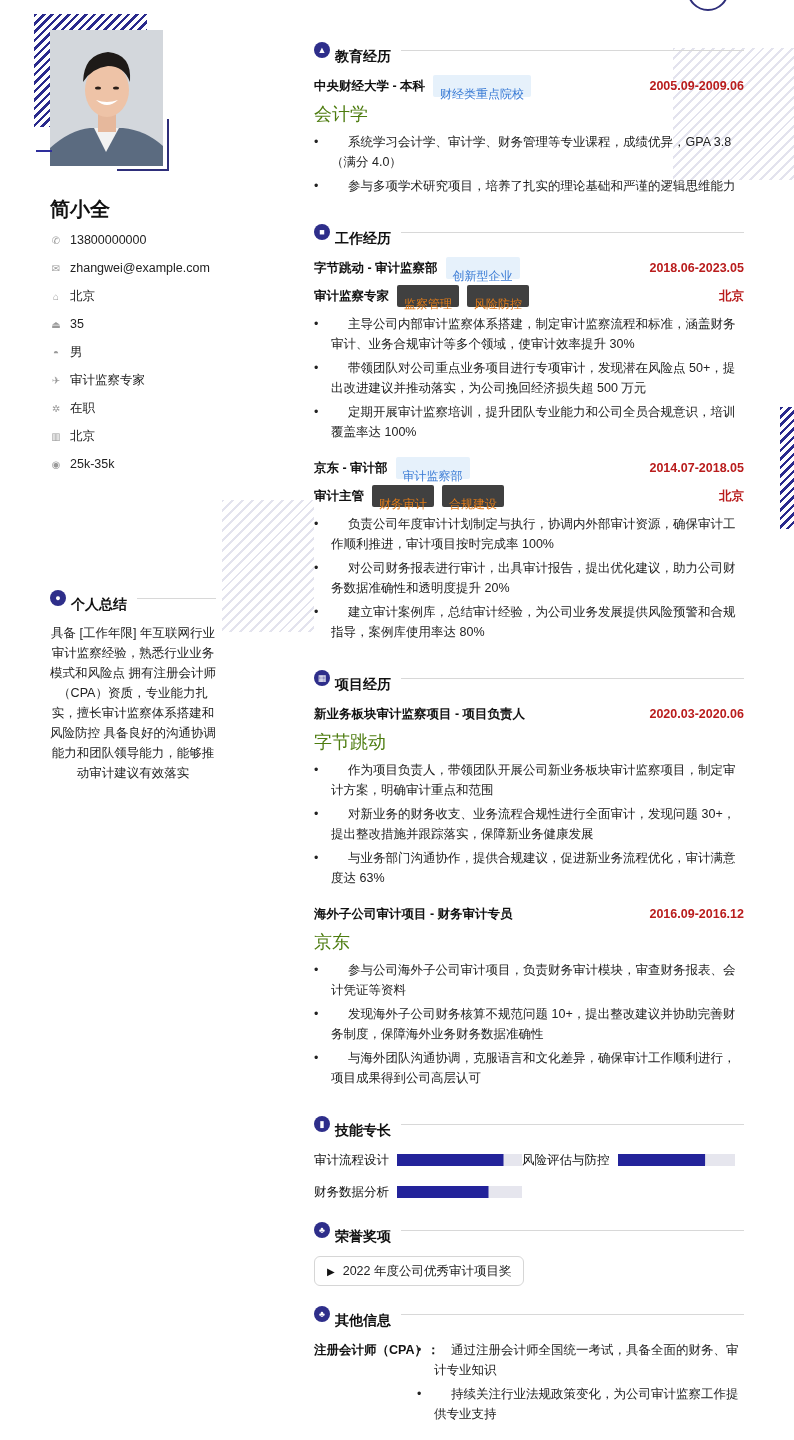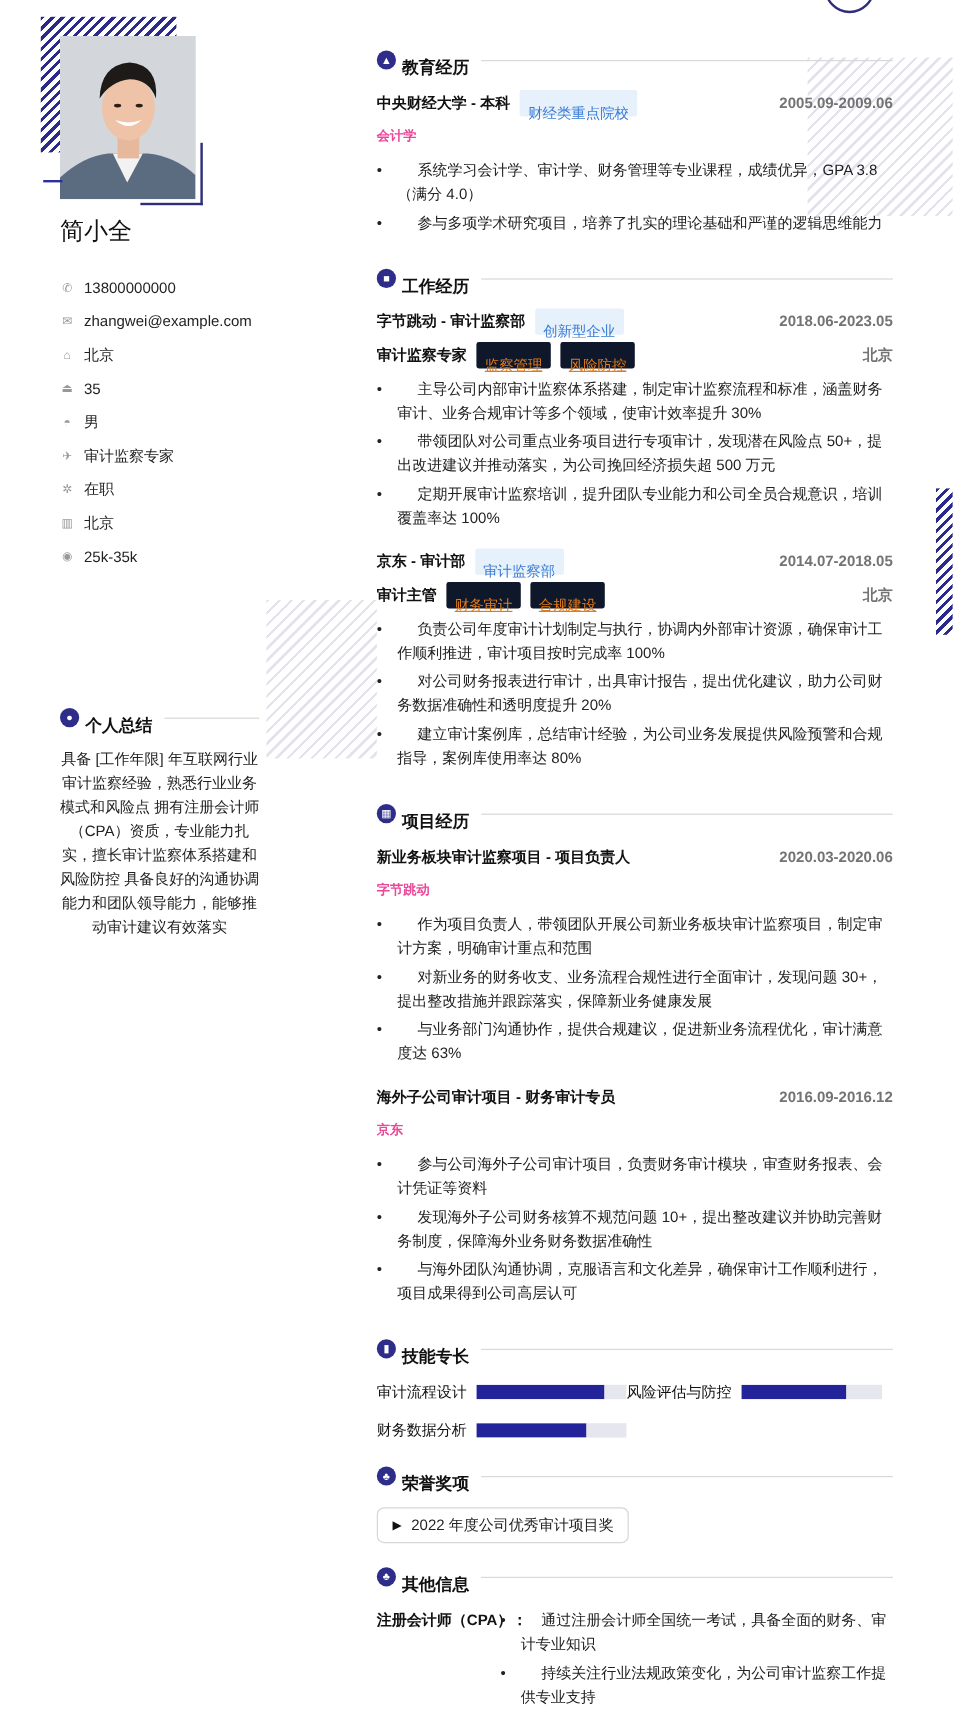--- a/index.html
+++ b/index.html
@@ -9,45 +9,45 @@
   .deco { position: absolute; }
   .stripe-dark { background: repeating-linear-gradient(135deg, #2a2a8c 0 2.5px, transparent 2.5px 6px); }
   .stripe-light { background: repeating-linear-gradient(135deg, #e3e3ee 0 2px, transparent 2px 7px); }
 
   
   .photo-deco-stripe { left: 34px; top: 14px; width: 113px; height: 113px; }
   .photo { position: absolute; left: 50px; top: 30px; width: 113px; height: 136px; overflow: hidden; background: #d0d4d9; }
   .photo-corner { position: absolute; left: 117px; top: 119px; width: 52px; height: 52px; border-right: 2px solid #2e2e7a; border-bottom: 2px solid #2e2e7a; }
   .photo-line { position: absolute; left: 36px; top: 150px; width: 16px; height: 2px; background: #2e2e9c; }
 
-  .name { position: absolute; left: 50px; top: 179px; font-size: 20px; font-weight: normal; color: #111; }
+  .name { position: absolute; left: 50px; top: 196px; font-size: 20px; font-weight: bold; color: #111; }
 
   .contacts { position: absolute; left: 50px; top: 226px; width: 200px; }
   .contact { display: flex; align-items: center; height: 28px; font-size: 12.5px; color: #222; }
   .contact .ic { width: 12px; height: 12px; margin-right: 8px; color: #999; display: inline-flex; align-items: center; justify-content: center; font-size: 10px; }
 
   .summary-title { position: absolute; left: 50px; top: 588px; width: 166px; display: flex; align-items: center; }
   .summary-text { position: absolute; left: 50px; top: 623px; width: 166px; font-size: 12.5px; line-height: 20px; color: #222; text-align: center; }
 
   
   .sec-title { display: flex; align-items: center; height: 20px; }
   .sec-title .badge { width: 16px; height: 16px; border-radius: 50%; background: #2e2e8a; color: #fff; display: inline-flex; align-items: center; justify-content: center; font-size: 9px; margin-right: 5px; flex-shrink: 0; }
   .sec-title .label { font-size: 14px; font-weight: bold; color: #111; white-space: nowrap; margin-top: 14px; }
   .sec-title .rule { flex: 1; height: 1px; background: #d8d8d8; margin-left: 10px; }
 
   
   .main { position: absolute; left: 314px; top: 0; width: 430px; }
   .section { position: absolute; left: 0; width: 430px; }
   .row { display: flex; align-items: center; justify-content: space-between; height: 20px; font-size: 12.5px; }
   .row .left { display: flex; align-items: center; font-weight: bold; color: #111; }
-  .row .right { font-weight: bold; color: #737373; }
+  .row .right { font-weight: bold; color: #b91c1c; }
   .tag { display: inline-block; font-size: 12px; font-weight: normal; padding: 11px 7px; height: 17px; line-height: 17px; border-radius: 2px; margin-left: 8px; }
   .tag.blue { background: #e6f1fb; color: #3a7bd5; }
-  .tag.orange { background: #0f172a; color: #e07b18; text-decoration: underline; }
-  .sub { font-size: 11px; font-weight: bold; color: #ec4899; height: 20px; line-height: 20px; }
+  .tag.orange { background: #404040; color: #e07b18; }
+  .sub { font-size: 18px; font-weight: normal; color: #4d7c0f; height: 20px; line-height: 20px; }
   ul.bullets { list-style: none; }
   ul.bullets li { font-size: 12.5px; line-height: 20px; color: #222; margin-bottom: 4px; position: relative; text-indent: 17px; }
   ul.bullets li::before { content: "•"; position: absolute; left: -17px; width: 17px; text-indent: 0; }
 
   .skills { display: grid; grid-template-columns: 208px 222px; row-gap: 12px; }
   .skill { display: flex; align-items: center; height: 20px; font-size: 12.5px; color: #111; }
   .skill .sk-label { white-space: nowrap; margin-right: 8px; }
   .bar { height: 12px; background: #e6e6ee; position: relative; }
   .bar .fill { position: absolute; left: 0; top: 0; bottom: 0; background: #23239a; clip-path: polygon(0 0, 100% 0, calc(100% + 0px) 0, 100% 100%, 0 100%); }
   .bar .fill::after { content: ""; position: absolute; right: -6px; top: 0; width: 0; height: 0; border-left: 6px solid #23239a; border-bottom: 12px solid transparent; }

